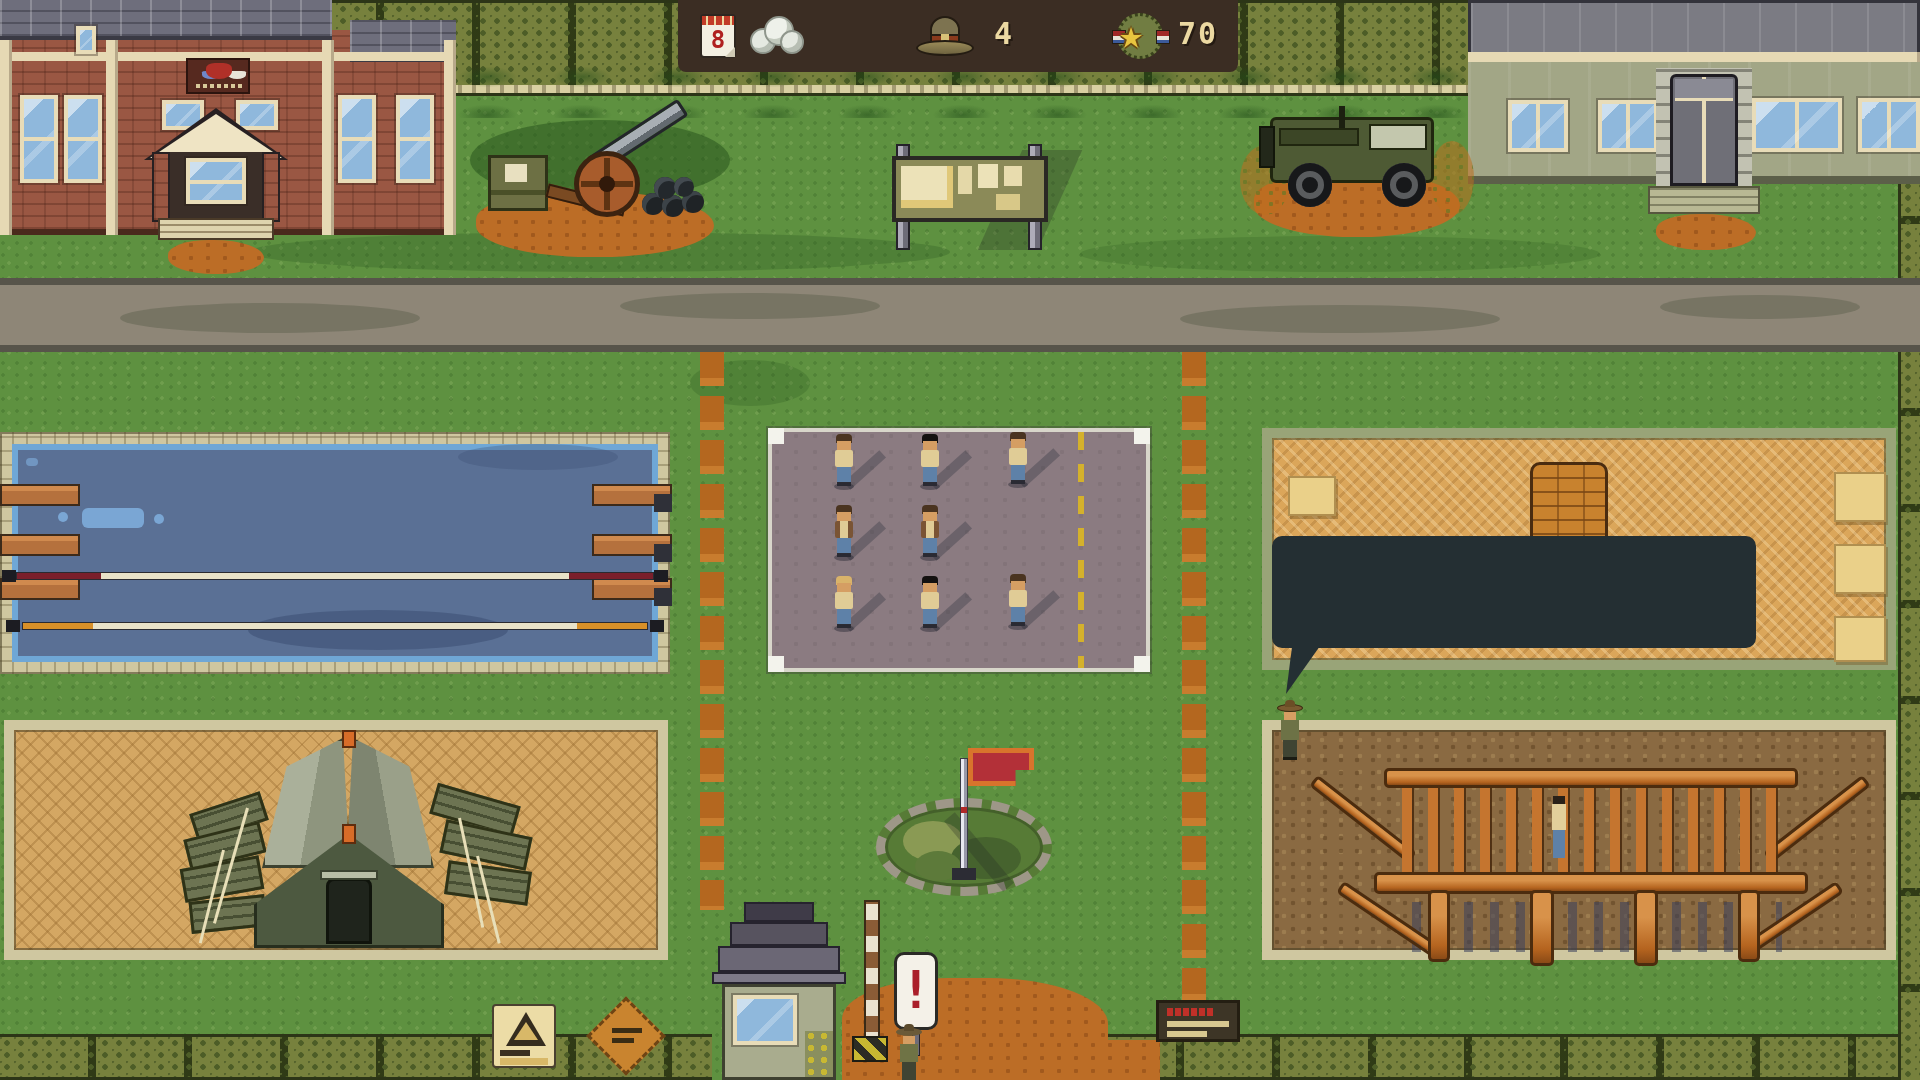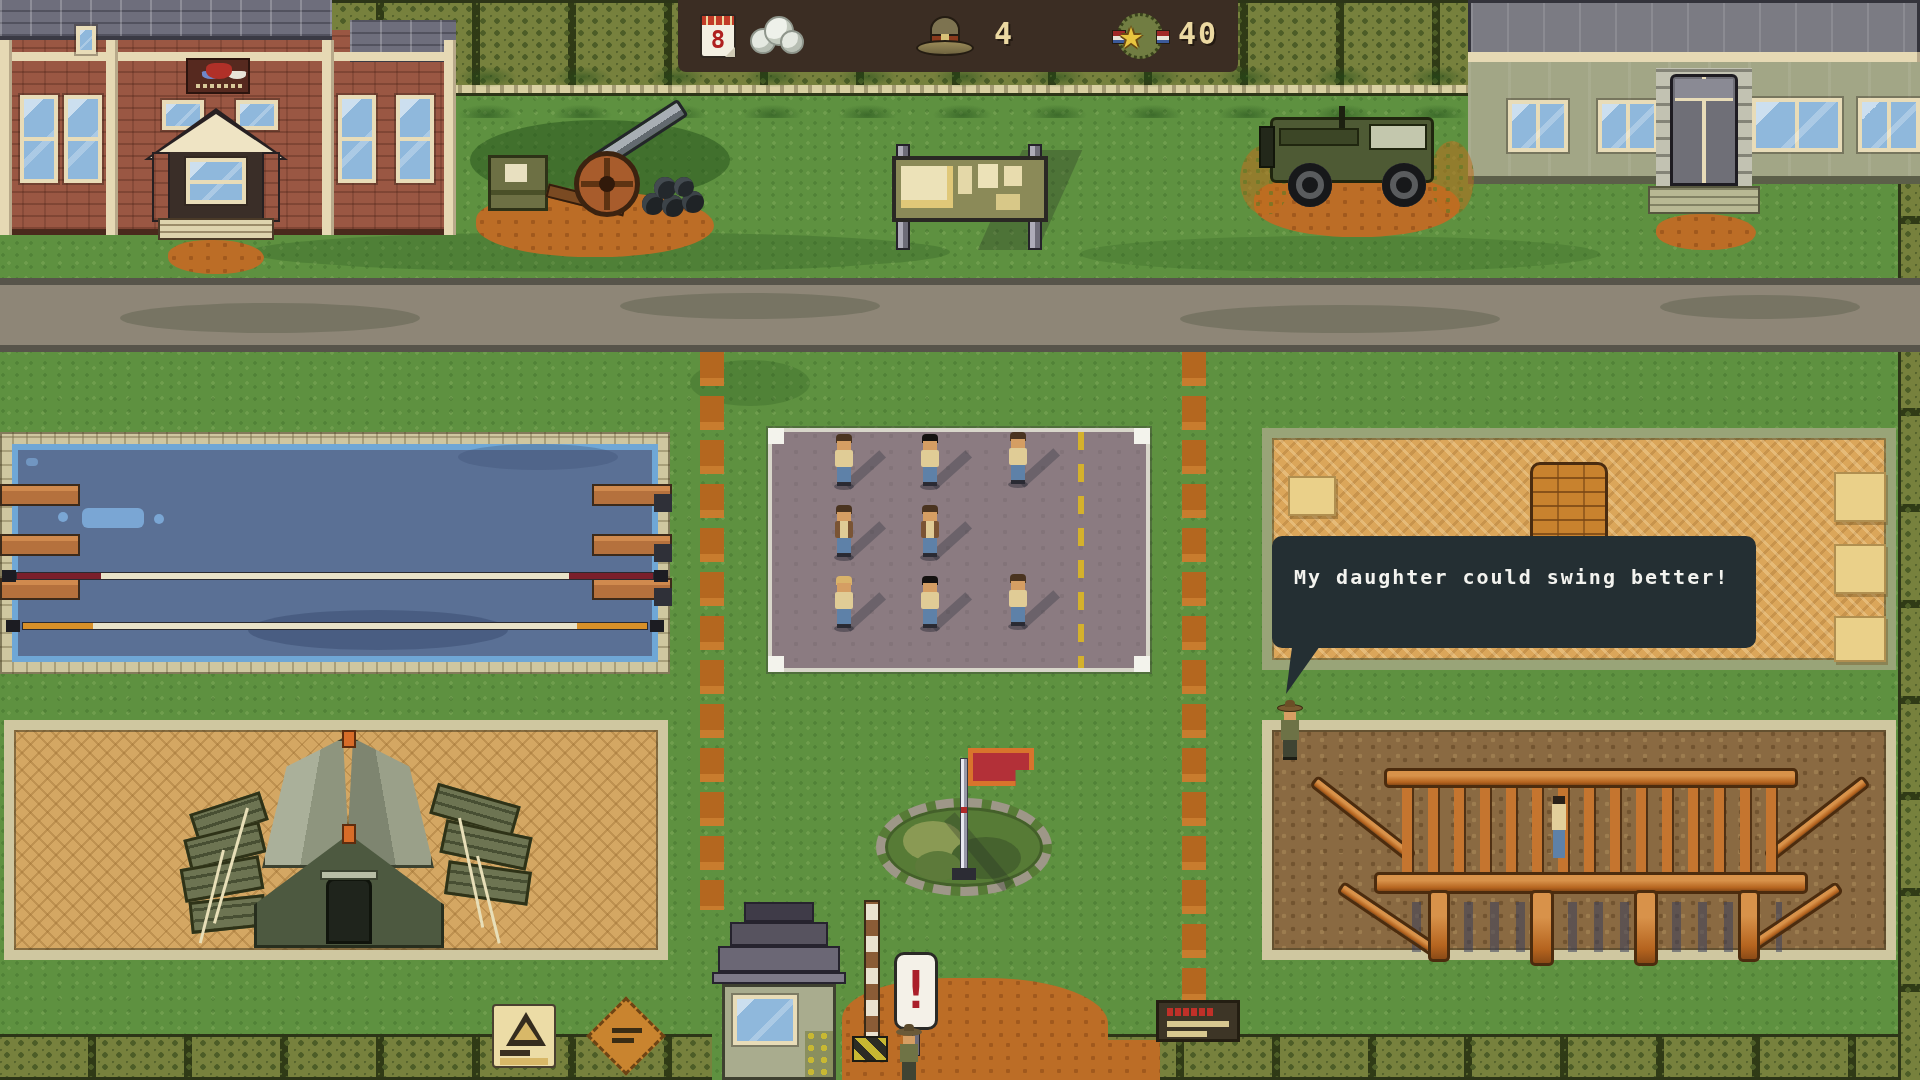--- a/index.html
+++ b/index.html
@@ -482,21 +482,20 @@
 
   <div class="px" style="left:1276px;top:700px;width:28px;height:62px;">
     <i class="px" style="left:1px;top:4px;width:26px;height:8px;background:#7a5a30;border-radius:50%;border:1px solid #3a2a12;"></i>
     <i class="px" style="left:9px;top:0;width:10px;height:7px;background:#6b4e26;border-radius:4px 4px 0 0;"></i>
     <i class="px" style="left:8px;top:12px;width:12px;height:8px;background:#d59e63;"></i>
     <i class="px" style="left:5px;top:20px;width:18px;height:20px;background:#6d7246;"></i>
     <i class="px" style="left:7px;top:40px;width:14px;height:20px;background:#3f4433;border-bottom:3px solid #1c1c14;"></i>
   </div>
 
   <div id="bubble" style="left:1272px;top:536px;width:484px;height:112px;">
-    <div>My daughter could swing better!</div>
     <div class="tail"></div>
   </div>
 
   <div id="hud">
 
     <div class="px" style="left:22px;top:14px;width:36px;height:44px;background:#f3efe2;border:2px solid #2e2620;border-radius:4px;">
       <i class="px" style="left:0;top:0;width:32px;height:9px;background:#c23b27;background-image:repeating-linear-gradient(90deg,transparent 0 4px,#ecd9a2 4px 6px,transparent 6px 8px);"></i>
       <i class="px" style="right:-1px;bottom:-1px;width:10px;height:10px;background:#cfc9b4;clip-path:polygon(100% 0,100% 100%,0 100%);"></i>
       <span class="px" style="left:0;top:10px;width:32px;text-align:center;color:#b02020;font-size:24px;font-weight:bold;">8</span>
     </div>
@@ -514,16 +513,16 @@
       <i class="px" style="left:0;top:28px;width:58px;height:16px;background:linear-gradient(180deg,#9a8a58,#6f6440);border:2px solid #241c12;border-radius:50%;"></i>
     </div>
     <span class="hudnum" style="left:316px;">4</span>
 
     <div class="px" style="left:436px;top:10px;width:54px;height:52px;">
       <i class="px" style="left:3px;top:3px;width:46px;height:46px;background:#717d42;border:3px dotted #39431b;border-radius:50%;"></i>
       <i class="px" style="left:-2px;top:20px;width:14px;height:14px;background:linear-gradient(180deg,#a02828 0 5px,#e8e4d8 5px 9px,#3c5a9a 9px);border:1px solid #241c12;"></i>
       <i class="px" style="left:42px;top:20px;width:14px;height:14px;background:linear-gradient(180deg,#a02828 0 5px,#e8e4d8 5px 9px,#3c5a9a 9px);border:1px solid #241c12;"></i>
       <span class="px star" style="left:5px;top:2px;">★</span>
     </div>
-    <span class="hudnum" style="left:500px;">40</span>
+    <span class="hudnum" style="left:500px;">70</span>
   </div>
 
 </div>
 
 </body></html>

